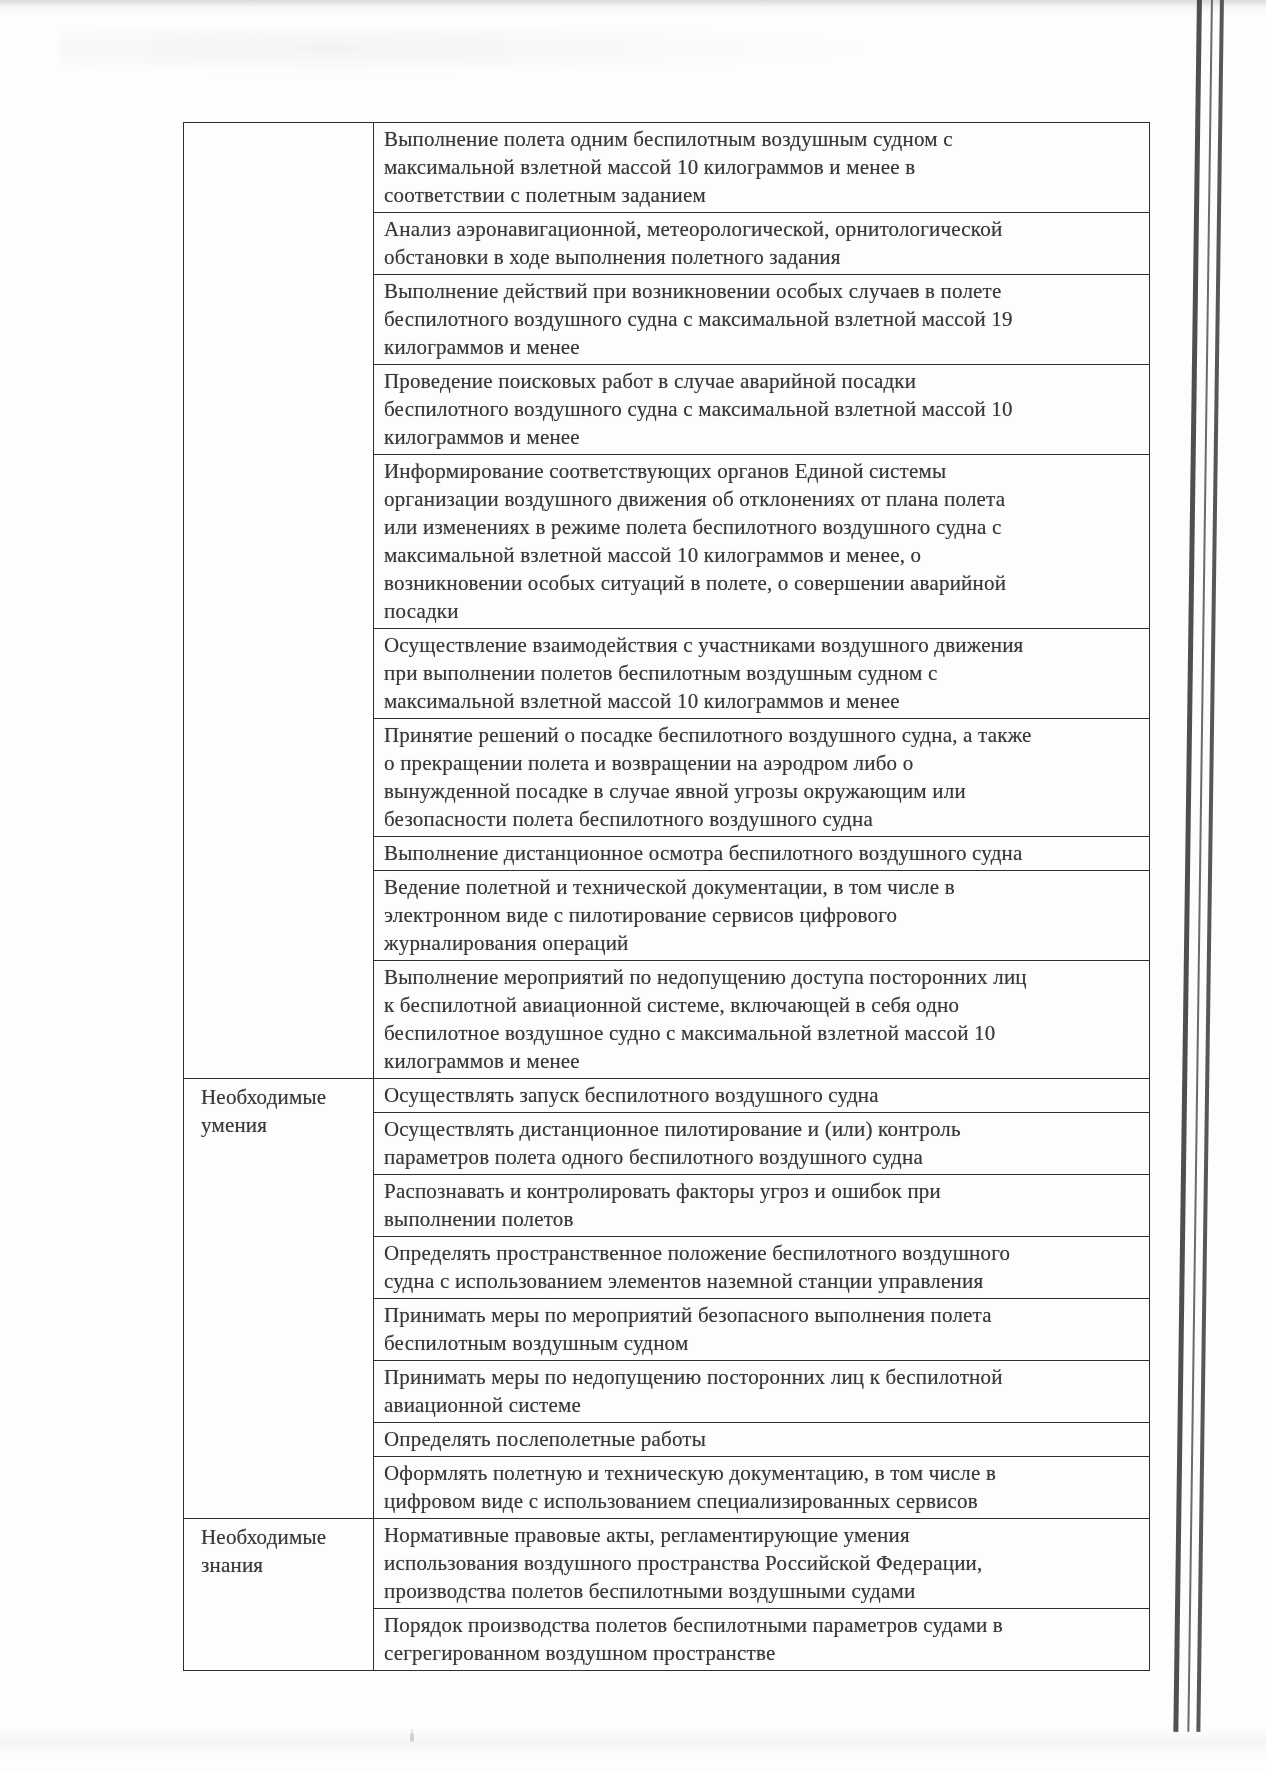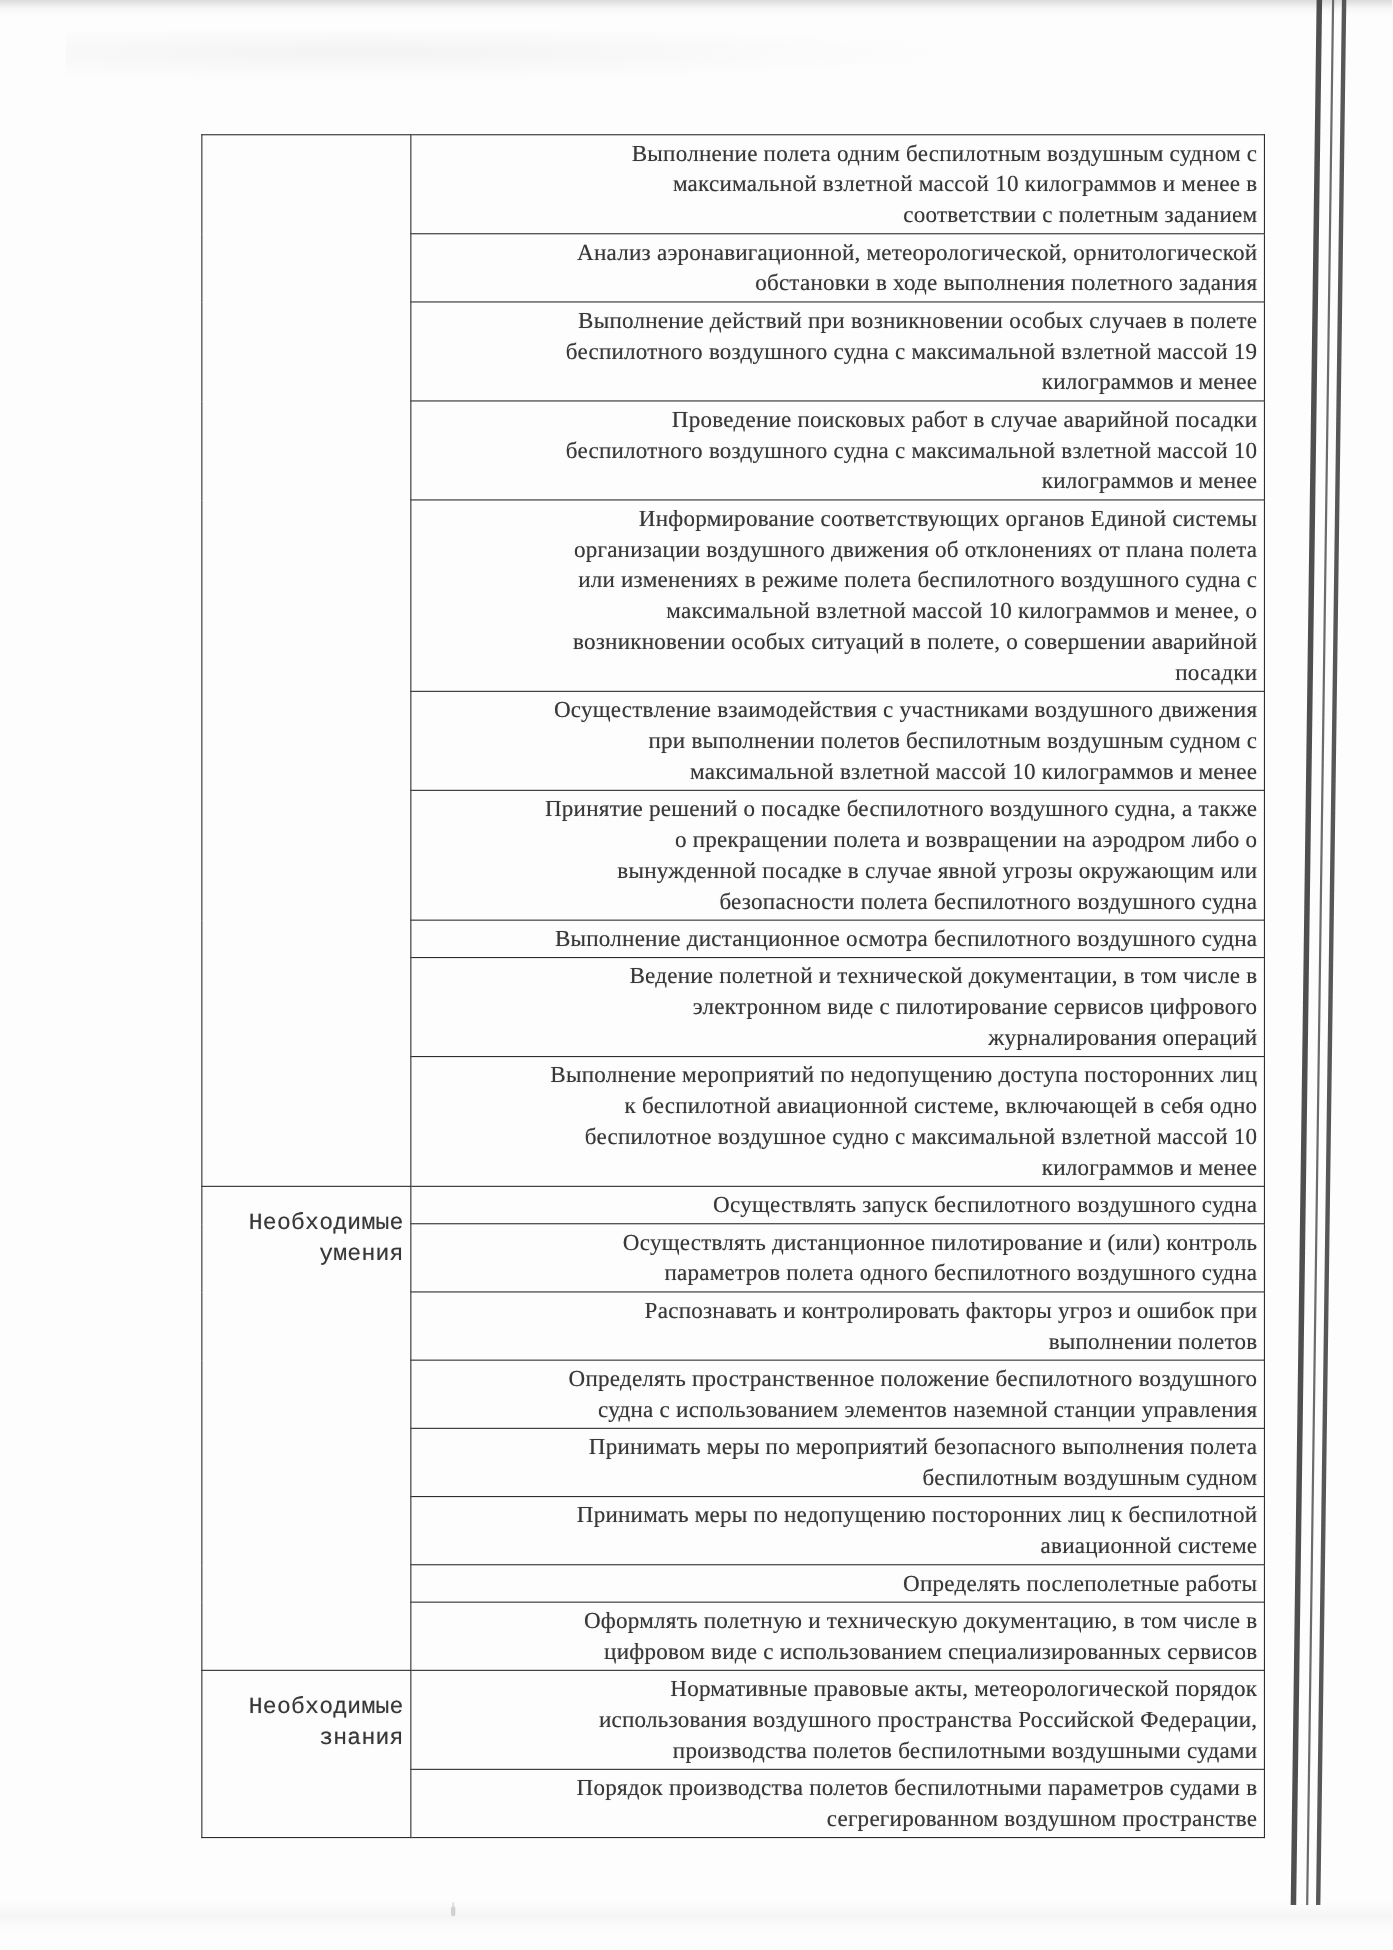--- a/index.html
+++ b/index.html
@@ -30,34 +30,34 @@
     position:absolute; left:410px; top:1733px; width:4px; height:9px;
     background:rgba(130,130,130,0.35); border-radius:2px;
     box-shadow:0 -5px 0 -1px rgba(150,150,150,0.25);
   }
   
   .binding-line { position:absolute; top:-6px; transform:rotate(0.78deg); transform-origin:top left; }
   .bl-1 { left:1197px; width:5px;   height:1738px; background:#3c3c3c; opacity:0.9; }
   .bl-2 { left:1211px; width:2px;   height:1738px; background:#6b6b6b; }
   .bl-3 { left:1220px; width:3.5px; height:1738px; background:#494949; opacity:0.92; }
 
-  .doc-table-wrap { position:absolute; left:183px; top:122px; filter:blur(0.3px);text-align:right; }
+  .doc-table-wrap { position:absolute; left:183px; top:122px; filter:blur(0.3px); }
   table.doc {
     border-collapse:collapse; table-layout:fixed;
     width:967px;
     font-size:21px; line-height:28px; letter-spacing:0.2px;
   }
   table.doc td {
     border:1.6px solid #2e2e2e;
     vertical-align:top;
     padding:2px 6px 3px 10px;
     white-space:pre-line;
     text-shadow:0 0 0.7px rgba(54,54,54,0.55);
   }
-  table.doc td.label { padding-left:17px; padding-top:20px;font-family:Liberation Mono, monospace; }
+  table.doc td.label { padding-left:17px; padding-top:4px; }
   col.c1 { width:190px; }
 </style>
 </head>
 <body>
 
 <div class="page">
 
   <div class="scan-top"></div>
   <div class="scan-top-smudge"></div>
 
@@ -151,21 +151,21 @@
             <td class="cell">Определять послеполетные работы</td>
           </tr>
         <tr>
             <td class="cell">Оформлять полетную и техническую документацию, в том числе в
 цифровом виде с использованием специализированных сервисов</td>
           </tr>
 
         <tr>
           <td class="label" rowspan="2">Необходимые
 знания</td>
-          <td class="cell">Нормативные правовые акты, метеорологической порядок
+          <td class="cell">Нормативные правовые акты, регламентирующие умения
 использования воздушного пространства Российской Федерации,
 производства полетов беспилотными воздушными судами</td>
         </tr>
         <tr>
             <td class="cell">Порядок производства полетов беспилотными параметров судами в
 сегрегированном воздушном пространстве</td>
           </tr>
       </tbody>
     </table>
   </div>

